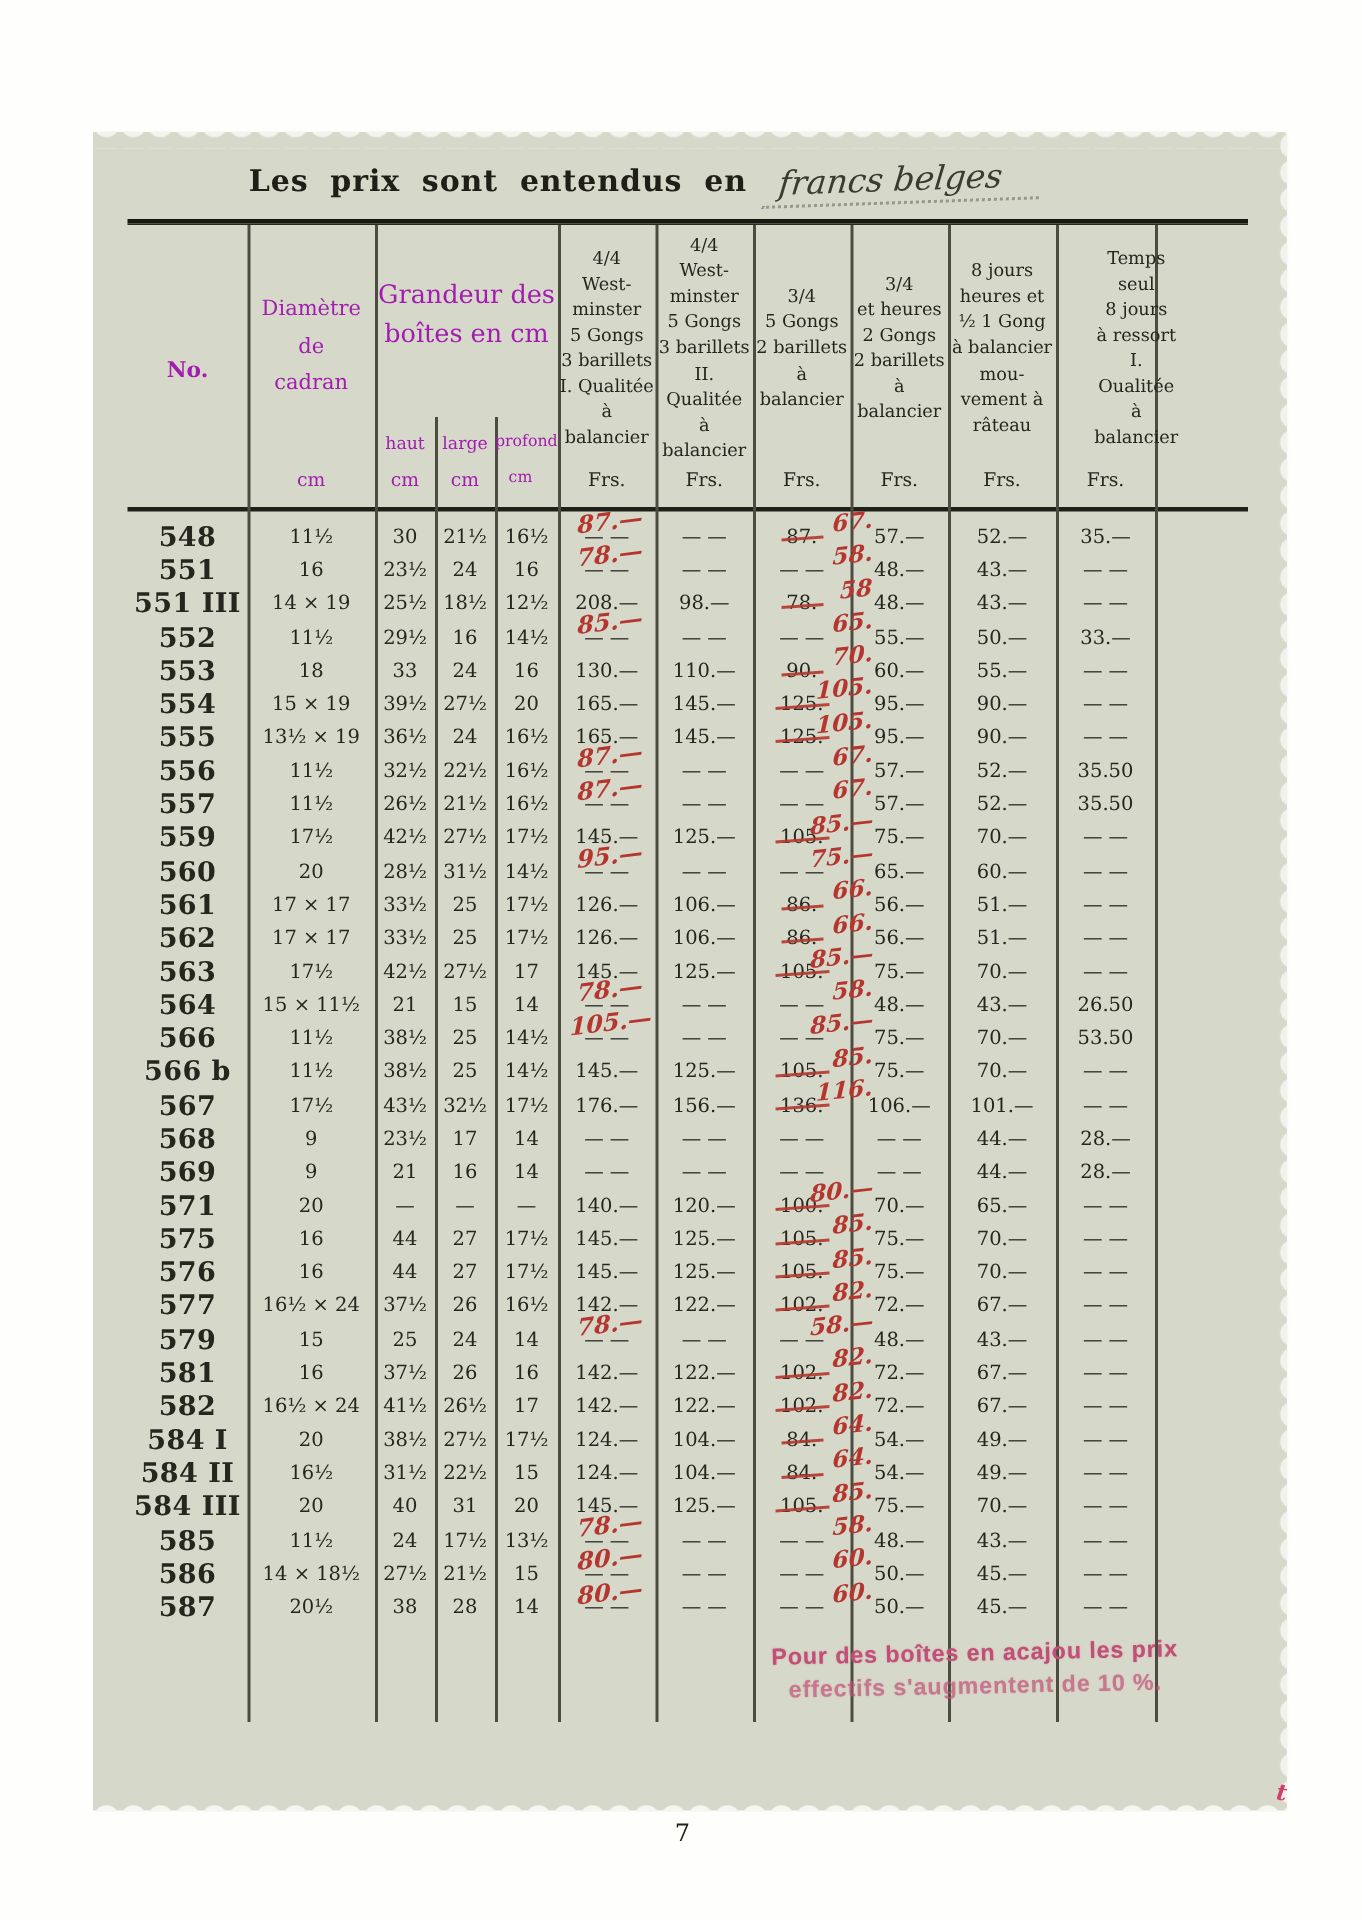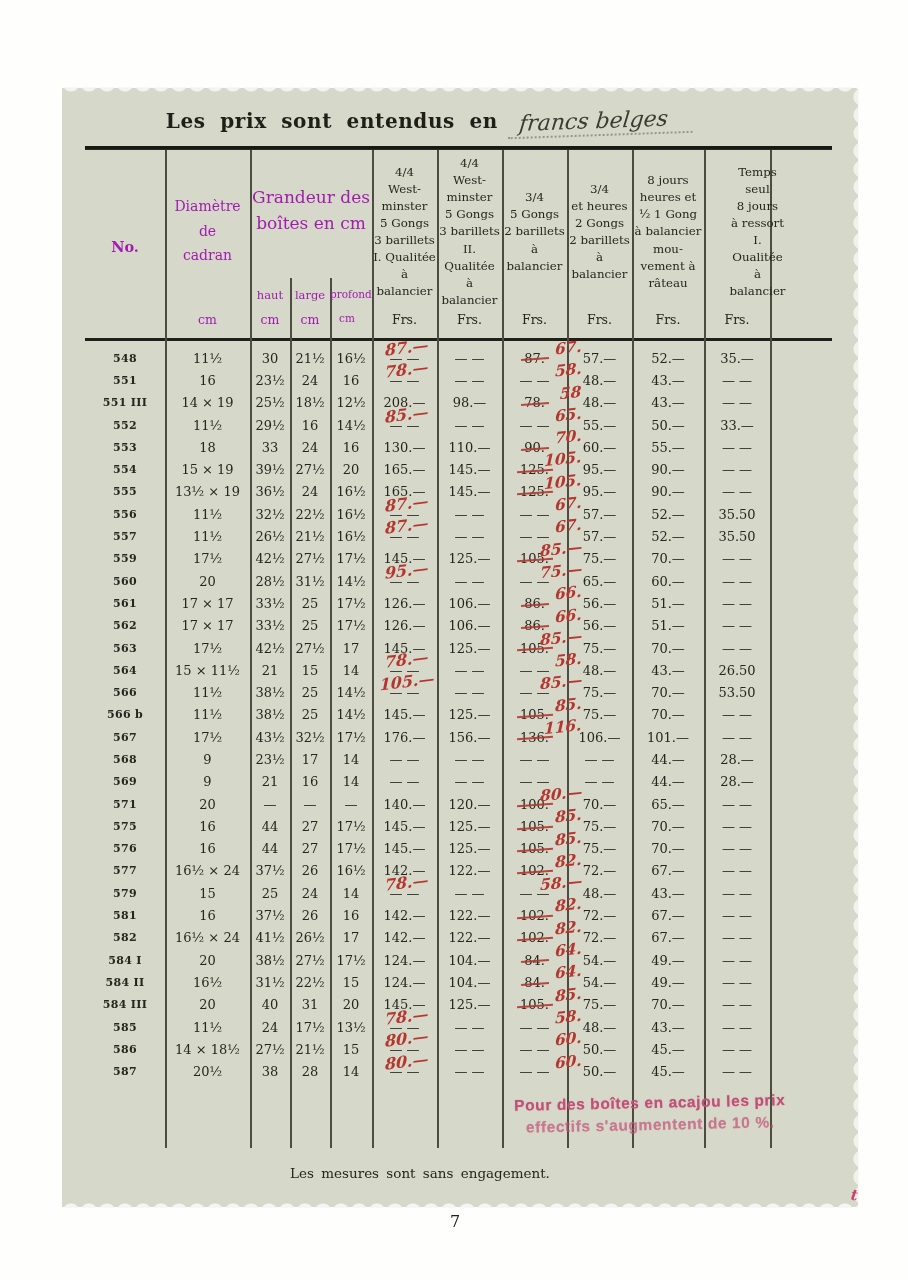--- a/index.html
+++ b/index.html
@@ -54,21 +54,21 @@
   .price-head .ph-text { font-size:11.8px; line-height:1.45; text-align:center;
     color:#26261e; white-space:pre-line; }
   .frs { position:absolute; top:224px; font-size:12.5px; text-align:center; color:#26261e; }
 
   
   .grid { position:absolute; left:23px; top:259px; width:685px;
     display:grid; grid-template-columns:80px 85px 40px 40px 42px 65px 65px 65px 65px 72px 66px;
     grid-auto-rows:22.3px; }
   .cell { position:relative; display:flex; align-items:center; justify-content:center;
     font-size:13px; color:#26261e; }
-  .c-no { font-weight:bold; font-size:11px; letter-spacing:.3px; }
+  .c-no { font-weight:bold; font-size:18px; letter-spacing:.3px; }
   .printed { position:relative; display:inline-block; }
   .struck::after { content:""; position:absolute; left:-3px; right:-4px; top:52%;
     height:2px; background:#b4362e; transform:rotate(-4deg); opacity:.9; }
   .hand { position:absolute; color:#b4362e; font-style:italic; font-weight:bold;
     font-family:"DejaVu Serif", serif; white-space:nowrap; z-index:3; }
   .hand-q1 { font-size:16px; left:50%; top:-9px; transform:translateX(-46%) rotate(-7deg) skewX(-8deg); }
   .hand-g34 { font-size:15.5px; right:-15px; top:-9px; transform:rotate(-6deg) skewX(-8deg); }
 
   
   .stamp { position:absolute; left:418px; top:1004px; width:340px; text-align:center;
@@ -727,18 +727,17 @@
         <div class="cell c-price">50.—</div>
         <div class="cell c-price">45.—</div>
         <div class="cell c-price">— —</div>
       </div>
 
     <div class="stamp">
       <div class="l1">Pour des boîtes en acajou les prix</div>
       <div class="l2">effectifs s'augmentent de 10 %.</div>
     </div>
 
-    <div class="footer-note">Les mesures sont sans engagement.</div>
   </div>
 
   <div class="pagenum">7</div>
   <div class="ink-mark">t</div>
 </div>
 
 </body></html>

